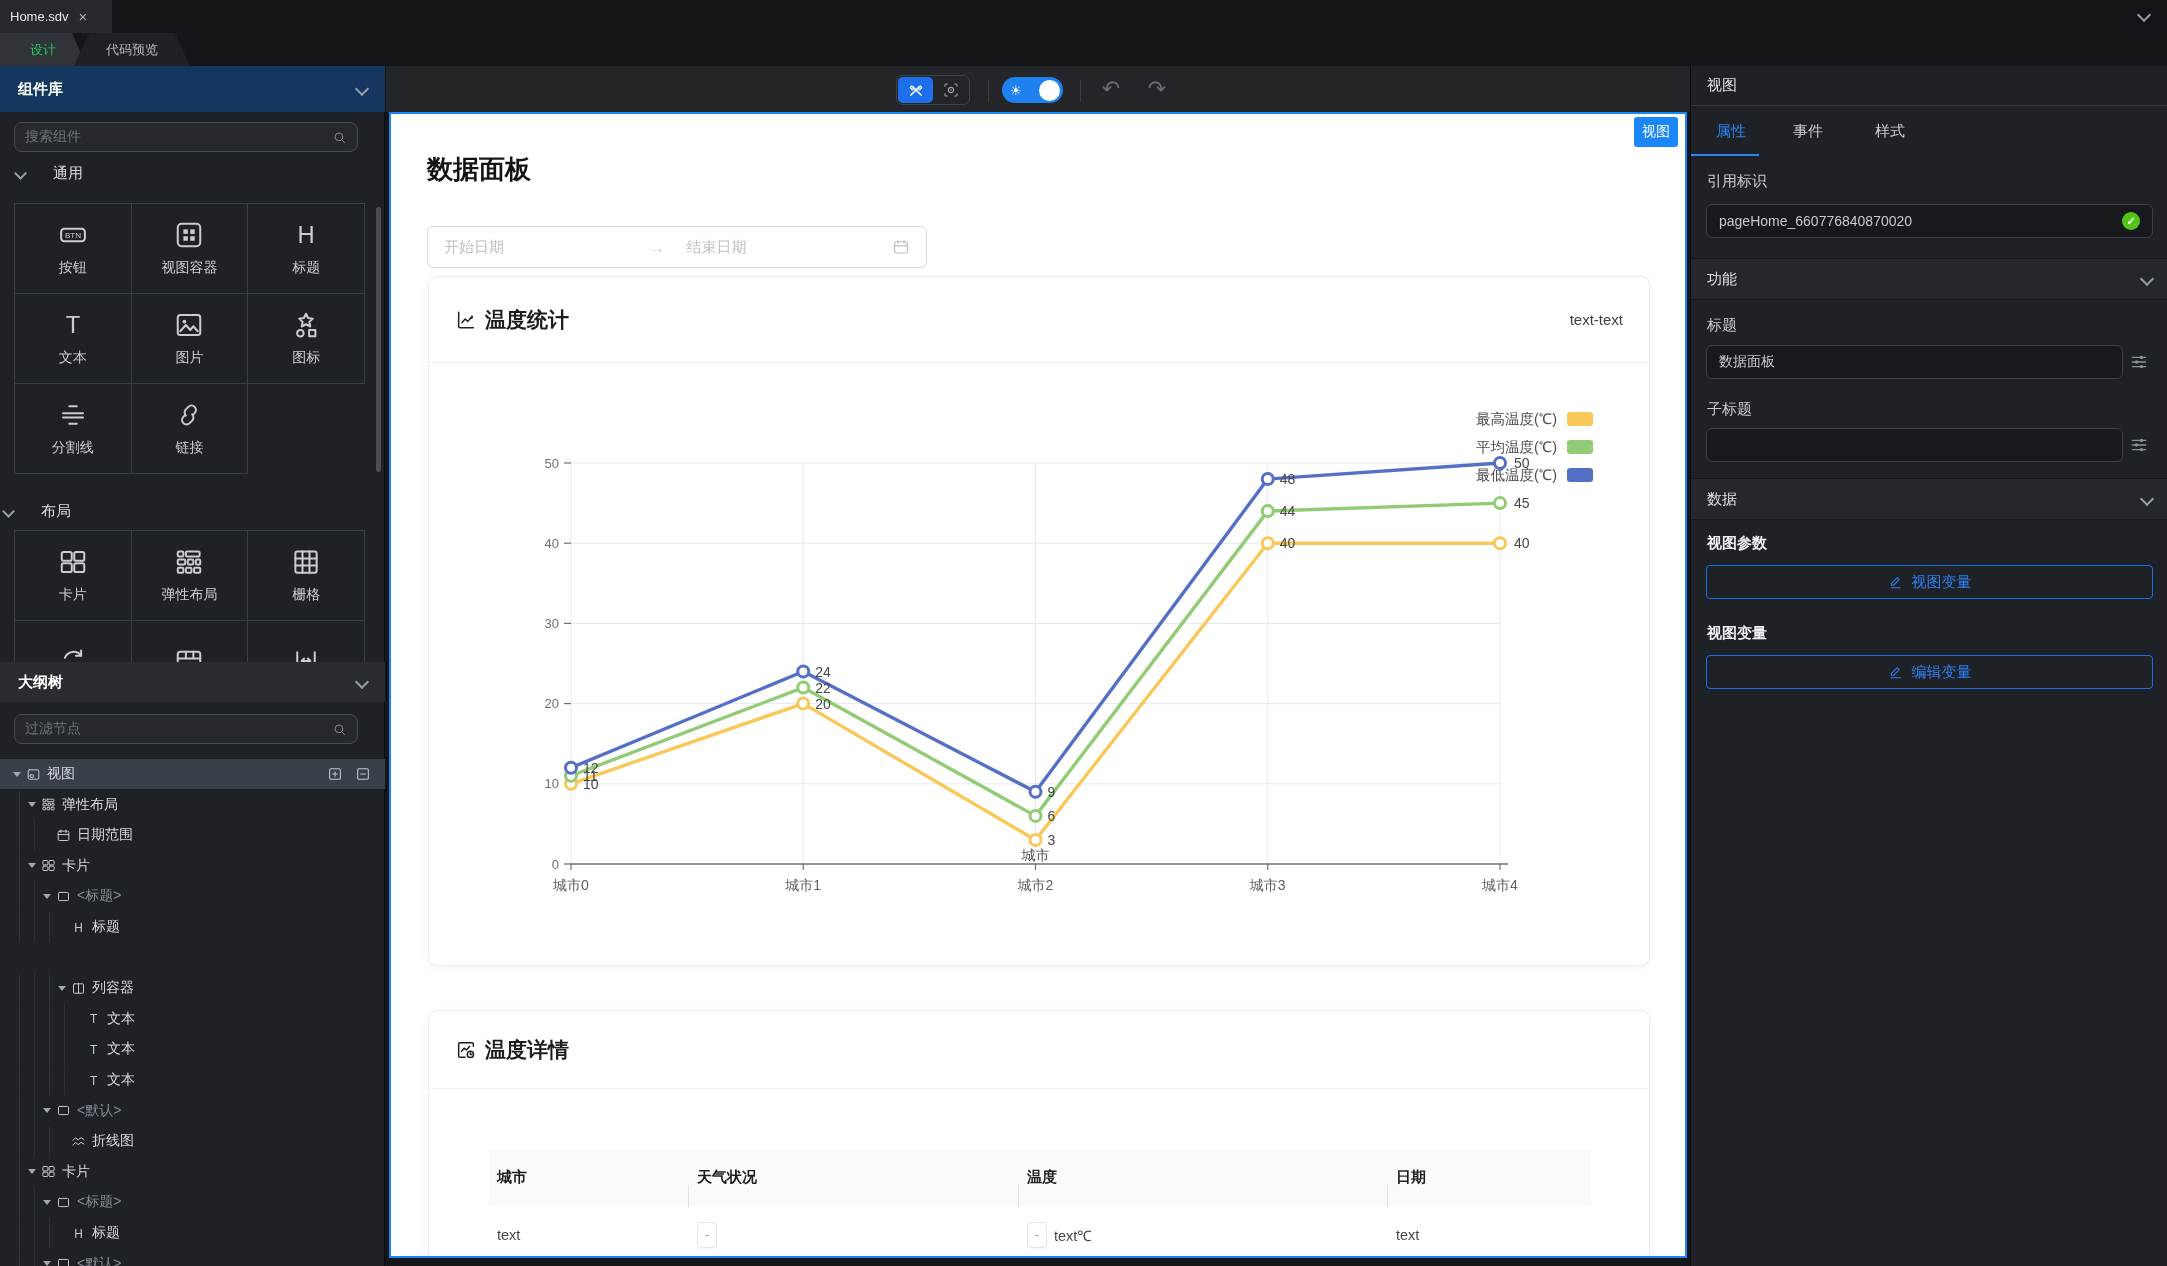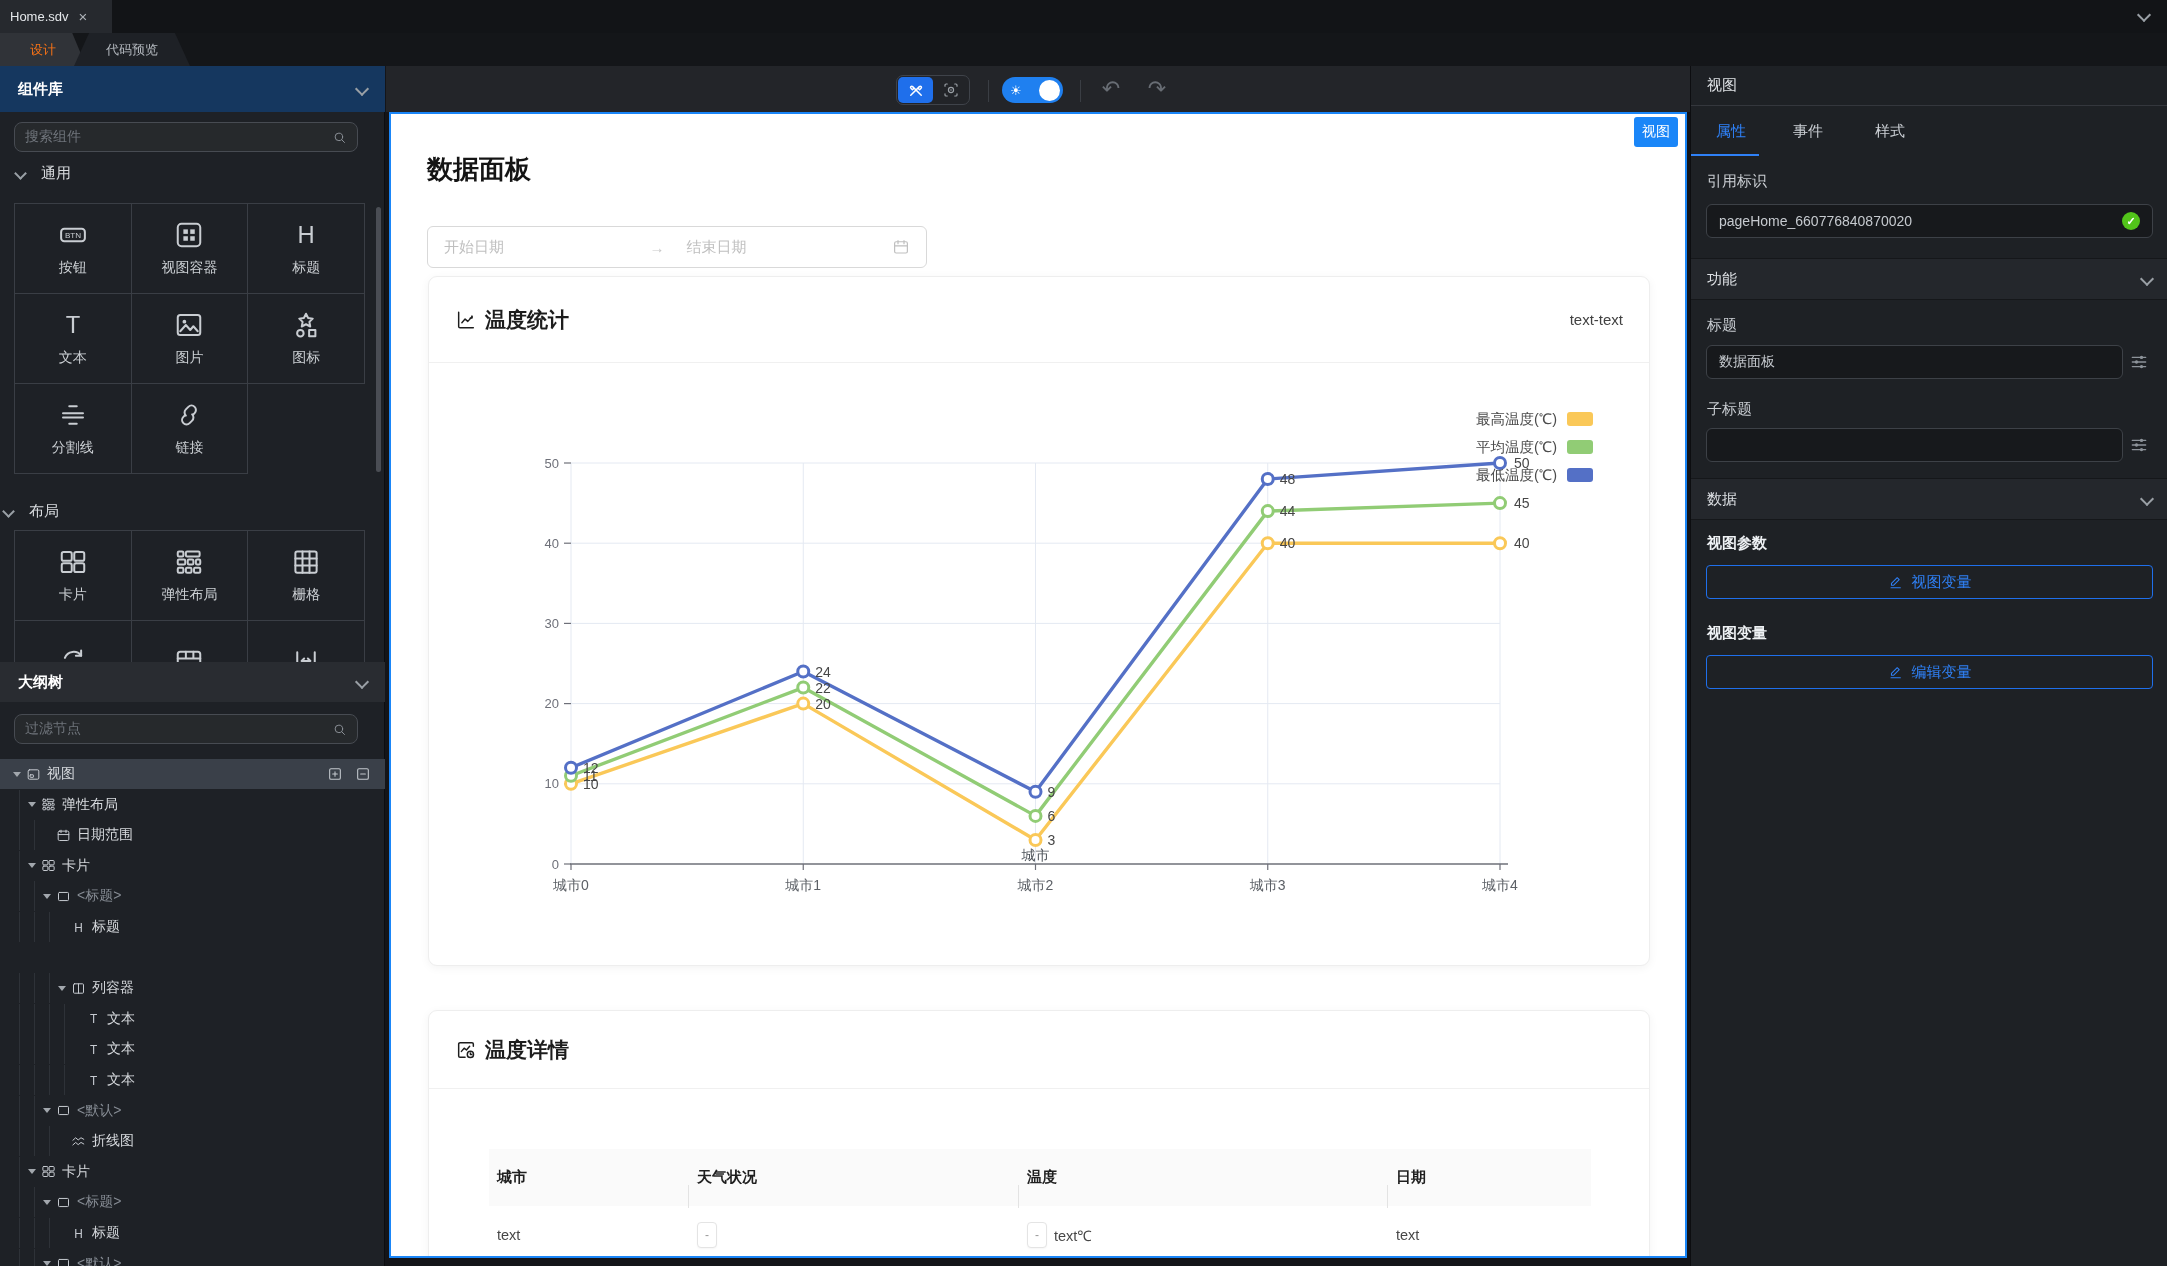--- a/index.html
+++ b/index.html
@@ -7,31 +7,31 @@
         font-family:"Liberation Sans",sans-serif;overflow:hidden;color:#d6d9dd;}
   .abs{position:absolute;}
   
   .topstrip{left:0;top:0;width:2167px;height:33px;background:#121417;border-bottom:1px solid #0a0b0d;}
   .filetab{left:0;top:0;width:112px;height:33px;background:#26292e;display:flex;align-items:center;
            padding:0 10px;box-sizing:border-box;font-size:13px;color:#e4e7ea;gap:10px;}
   .closex{color:#aeb3b9;font-size:15px;line-height:15px;cursor:pointer;}
   .chev{display:inline-block;width:8px;height:8px;border-right:2px solid #9aa0a6;border-bottom:2px solid #9aa0a6;transform:rotate(45deg);}
   .moderow{left:0;top:33px;width:2167px;height:33px;background:#141619;}
   .modetab{height:33px;display:flex;align-items:center;justify-content:center;font-size:13px;box-sizing:border-box;}
-  .modetab.active{background:#303338;color:#f97316;clip-path:polygon(0 0,84% 0,100% 100%,0 100%);}
+  .modetab.active{background:#303338;color:#22c55e;clip-path:polygon(0 0,84% 0,100% 100%,0 100%);}
   .modetab.idle{background:#1e2126;color:#b3b8be;clip-path:polygon(13% 0,87% 0,100% 100%,0 100%);}
   
   .leftpanel{left:0;top:66px;width:385px;height:1200px;background:#1e2126;border-right:1px solid #0c0d10;box-sizing:border-box;}
   .libheader{left:0;top:66px;width:385px;height:46px;background:#15375f;display:flex;align-items:center;
              justify-content:space-between;padding:0 18px;box-sizing:border-box;}
   .paneltitle{font-size:15px;font-weight:bold;color:#fff;}
   .searchbox{height:30px;background:#26292c;border:1px solid #474b52;border-radius:8px;display:flex;align-items:center;
              padding:0 10px;box-sizing:border-box;justify-content:space-between;}
   .placeholder{color:#6f747b;font-size:14px;}
-  .sechead{display:flex;align-items:center;gap:16px;font-size:15px;color:#d9dcdf;}
+  .sechead{display:flex;align-items:center;gap:28px;font-size:15px;color:#d9dcdf;}
   .sechead .chev{width:7px;height:7px;}
   .tilegrid{display:grid;grid-template-columns:repeat(3,1fr);border-top:1px solid #3a3e45;border-left:1px solid #3a3e45;}
   .tile{height:89px;border-right:1px solid #3a3e45;border-bottom:1px solid #3a3e45;display:flex;flex-direction:column;
         align-items:center;justify-content:center;gap:9px;color:#c9cdd2;}
   .tile .lbl{font-size:14px;color:#ccd0d4;}
   .outheader{left:0;top:662px;width:385px;height:40px;background:#292c31;display:flex;align-items:center;
              justify-content:space-between;padding:0 18px;box-sizing:border-box;}
   .treewrap{left:0;top:756px;width:385px;height:510px;overflow:hidden;}
   .trow{position:absolute;left:0;right:0;height:30px;display:flex;align-items:center;font-size:14px;color:#d6d9dd;}
   .trow.sel{background:#3a4049;}

